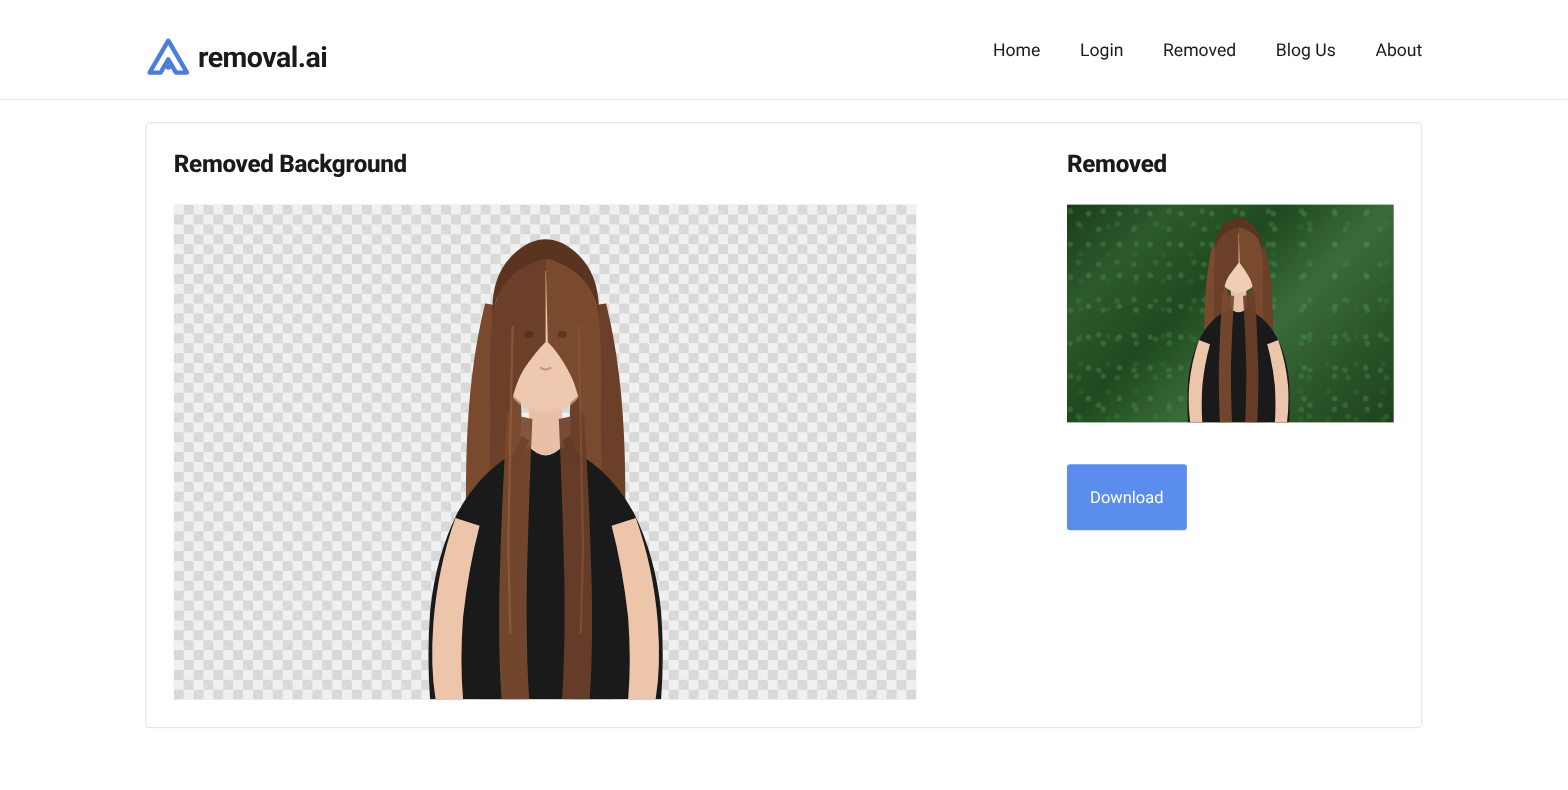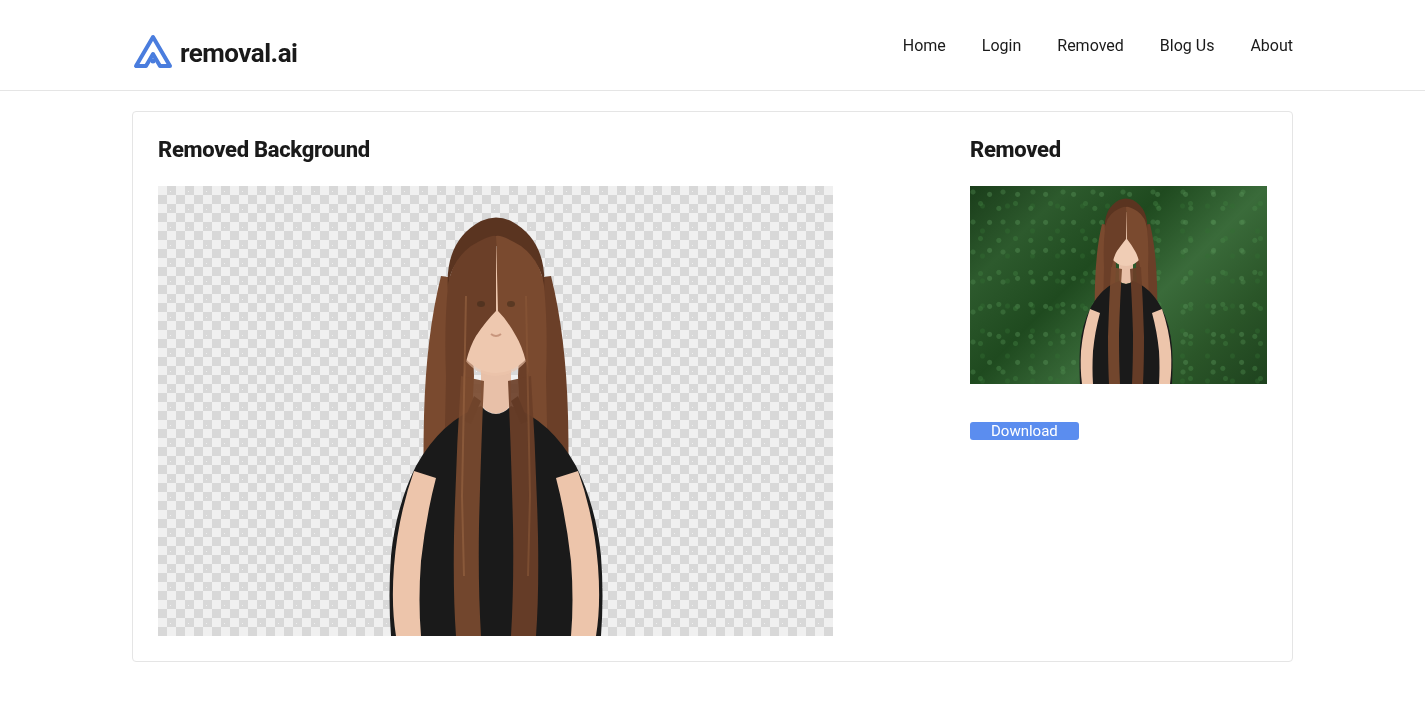--- a/index.html
+++ b/index.html
@@ -128,21 +128,21 @@
       transform: translateX(-45%);
       bottom: 0;
       width: 140px;
       height: 195px;
       z-index: 2;
     }
     
     .download-btn {
       margin-top: 38px;
       display: inline-block;
-      padding: 0 21px;
+      padding: 21px 21px;
       background: #5b8def;
       color: #ffffff;
       font-size: 15px;
       font-weight: 400;
       border: none;
       border-radius: 3px;
       cursor: pointer;
       font-family: inherit;
     }
   </style>

